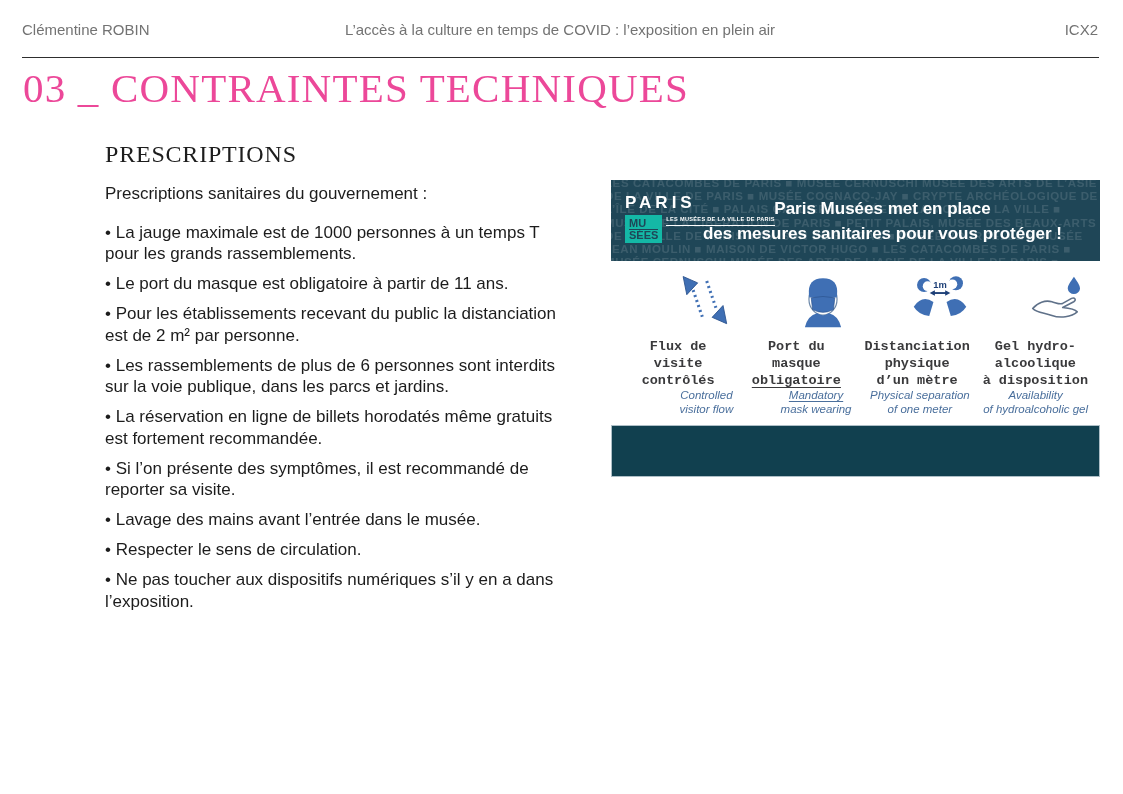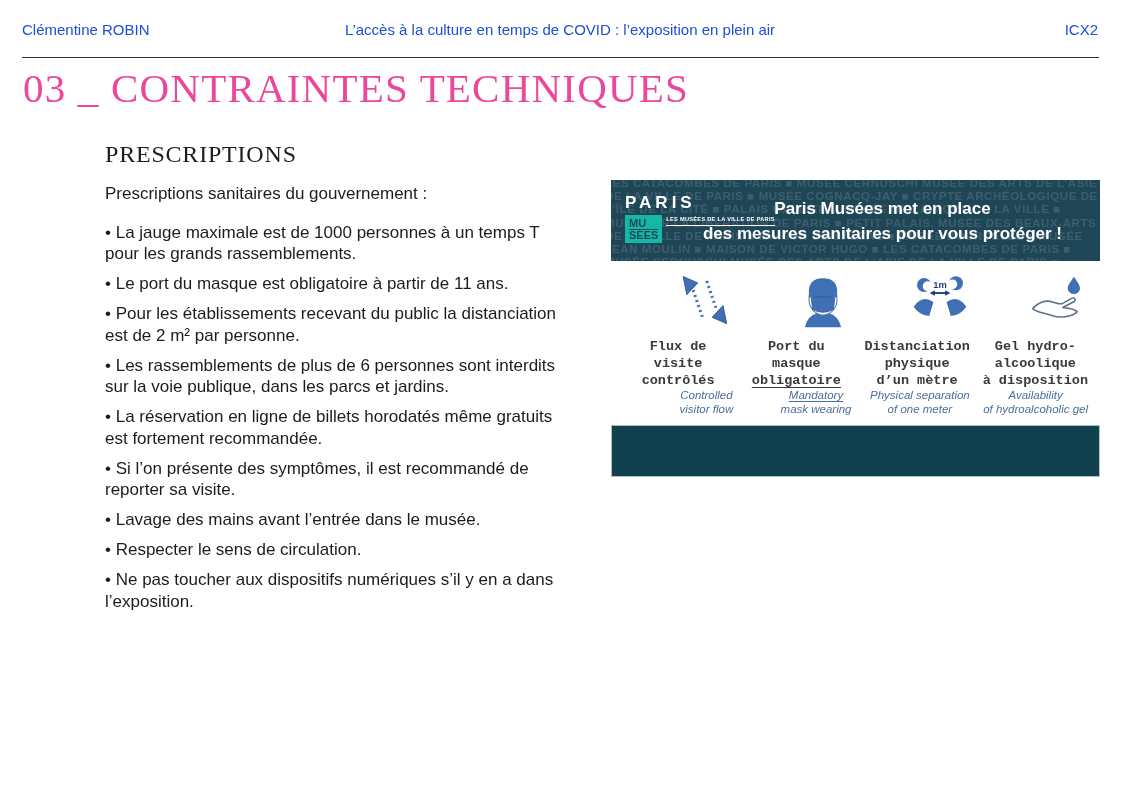--- a/index.html
+++ b/index.html
@@ -1,20 +1,20 @@
 <!DOCTYPE html>
 <html><head>
 <meta charset="utf-8">
 <style>
   html,body{margin:0;padding:0;background:#fff;}
   .page{position:relative;width:1123px;height:794px;background:#ffffff;overflow:hidden;
         font-family:"Liberation Sans",sans-serif;color:#1c1c1c;}
 
   
-  .hdr{position:absolute;top:21px;left:22px;right:25px;height:20px;font-size:15px;color:#1d4ed8;}
+  .hdr{position:absolute;top:21px;left:22px;right:25px;height:20px;font-size:15px;color:#737373;}
   .hdr-left{position:absolute;left:0;top:0;}
   .hdr-center{position:absolute;left:0;right:0;top:0;text-align:center;}
   .hdr-right{position:absolute;right:0;top:0;}
   .rule{position:absolute;top:57px;left:22px;right:24px;border-top:1.4px solid #2e2e2e;}
 
   
   .sec-title{position:absolute;top:64px;left:23px;margin:0;
      font-family:"Liberation Serif","DejaVu Serif",serif;font-weight:400;
      font-size:41px;letter-spacing:1.2px;color:#ec4899;}
 

